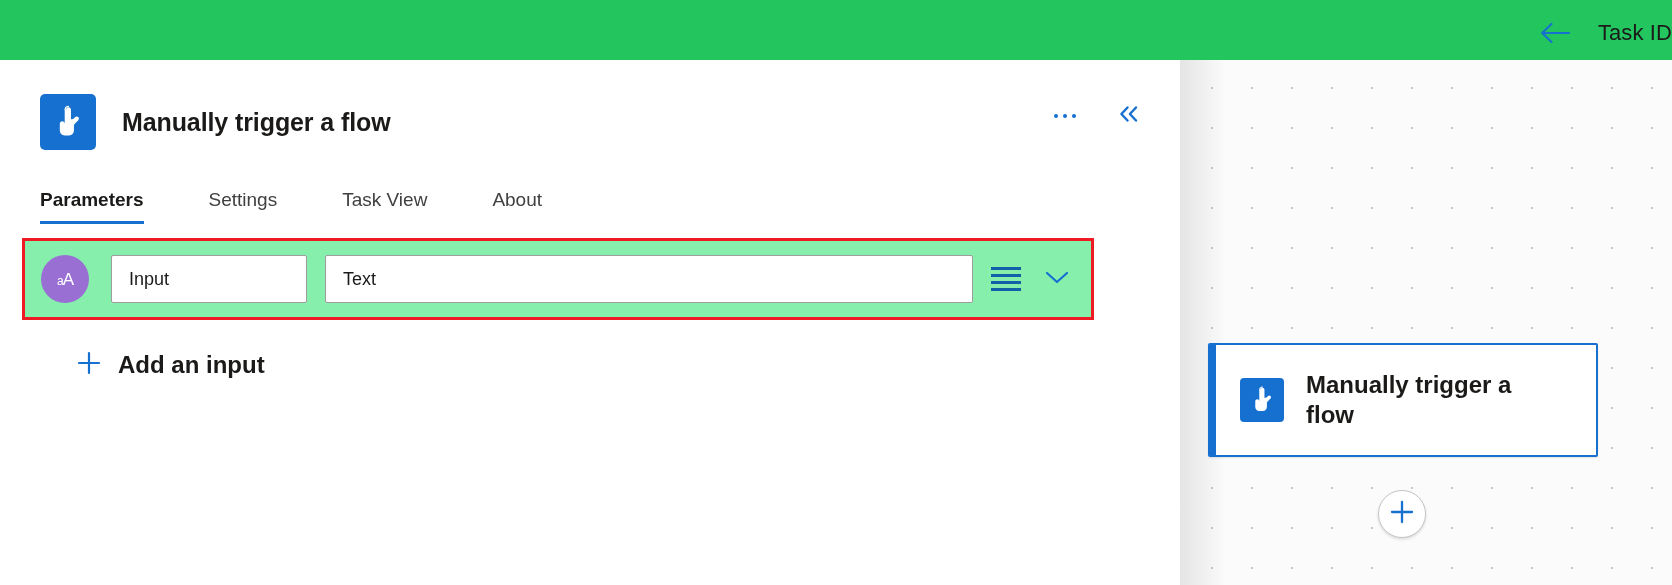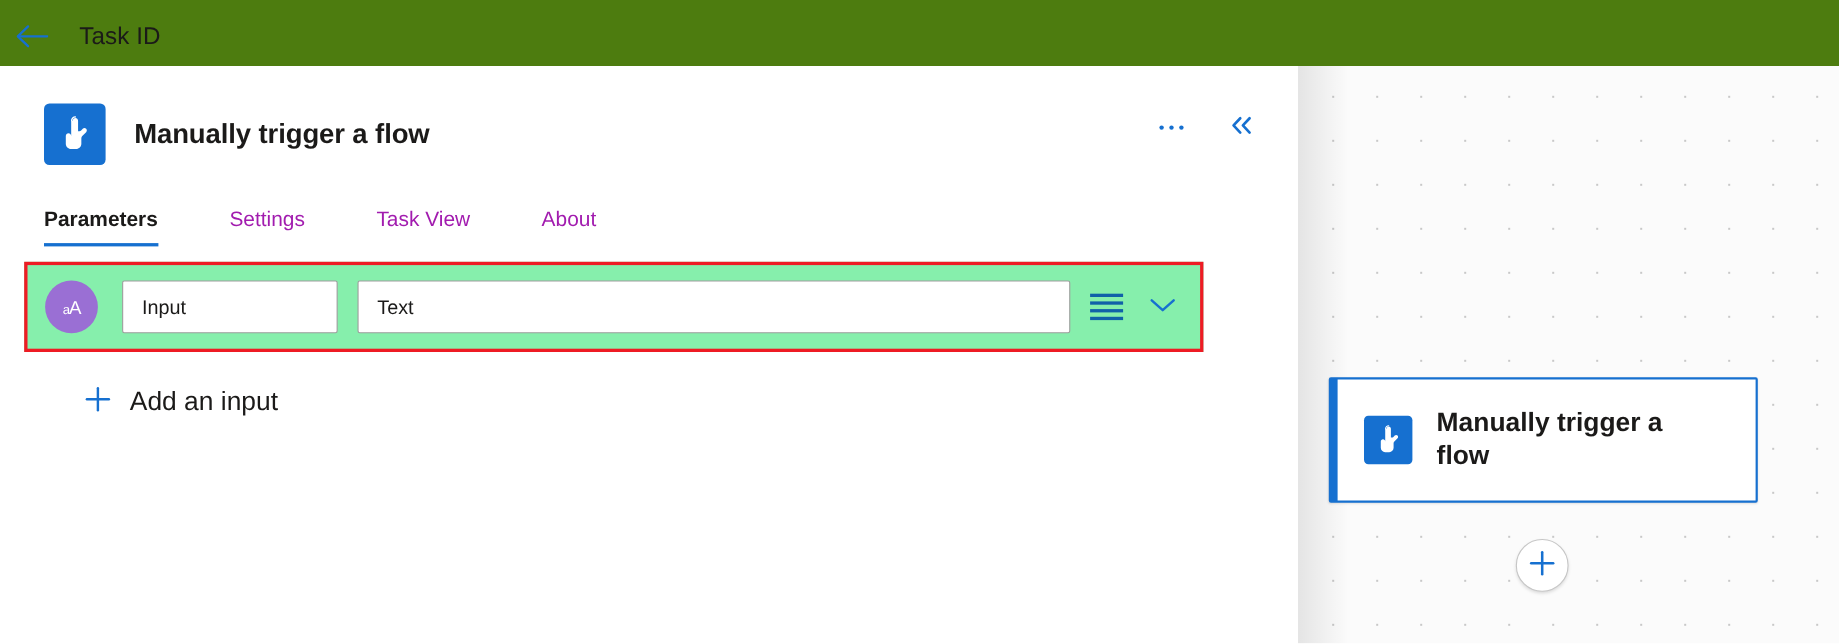--- a/index.html
+++ b/index.html
@@ -17,24 +17,25 @@
     height: 585px;
     background: #ffffff;
   }
 
   
   .topbar {
     position: absolute;
     left: 0; top: 0;
     width: 1672px;
     height: 67px;
-    background: #4d7c0f;
+    background: #22c55e;
     border-bottom: 1px solid #e6e6e6;
     display: flex;
     align-items: center;
+    justify-content: flex-end;
   }
   .back-btn {
     width: 58px;
     height: 59px;
     display: flex;
     align-items: center;
     justify-content: center;
     cursor: pointer;
   }
   .back-btn svg { display: block; }
@@ -113,21 +114,21 @@
   .tabs {
     display: flex;
     align-items: flex-end;
     padding-left: 40px;
     margin-top: 22px;
     gap: 13px;
     height: 46px;
   }
   .tab {
     font-size: 19px;
-    color: #a21caf;
+    color: #404040;
     padding: 0 0 13px 0;
     margin-right: 52px;
     cursor: pointer;
     position: relative;
     white-space: nowrap;
   }
   .tab.active {
     font-weight: 700;
     color: #1b1a19;
   }
@@ -205,21 +206,21 @@
     display: flex;
     align-items: center;
     gap: 16px;
     padding-left: 76px;
     margin-top: 30px;
     cursor: pointer;
   }
   .add-input .label {
     font-size: 24px;
     color: #1b1a19;
-    font-weight: 400;
+    font-weight: 700;
   }
 
   
   .canvas {
     position: absolute;
     left: 1180px; top: 60px;
     width: 492px;
     height: 525px;
     background-color: #fbfbfb;
     background-image: radial-gradient(circle, #c8c8c8 1.1px, transparent 1.2px);

